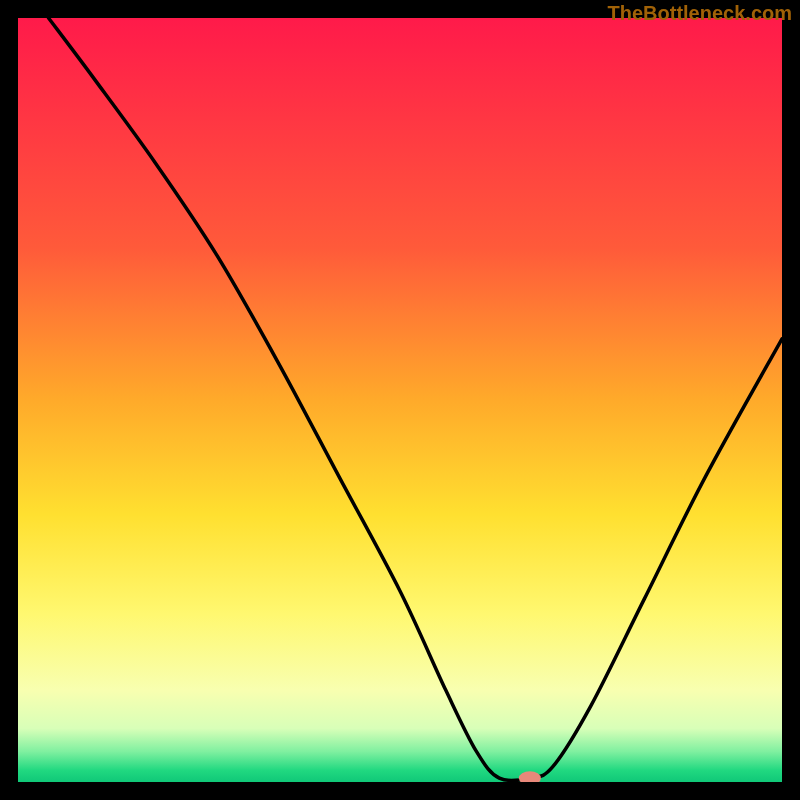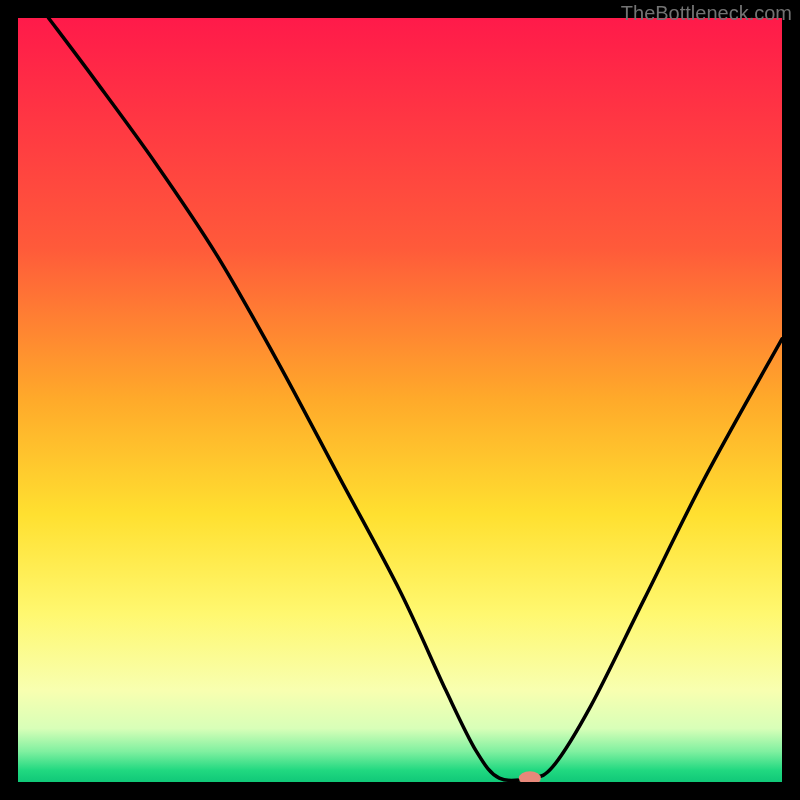--- a/index.html
+++ b/index.html
@@ -11,22 +11,22 @@
     width: 800px;
     height: 800px;
     position: relative;
   }
   .watermark {
     position: absolute;
     top: 2px;
     right: 8px;
     font-family: Arial, sans-serif;
     font-size: 20px;
-    font-weight: normal;
-    color: #737373;
+    font-weight: bold;
+    color: #a16207;
     z-index: 10;
   }
   svg {
     display: block;
   }
 </style>
 </head>
 <body>
 
 <div class="chart-container">

